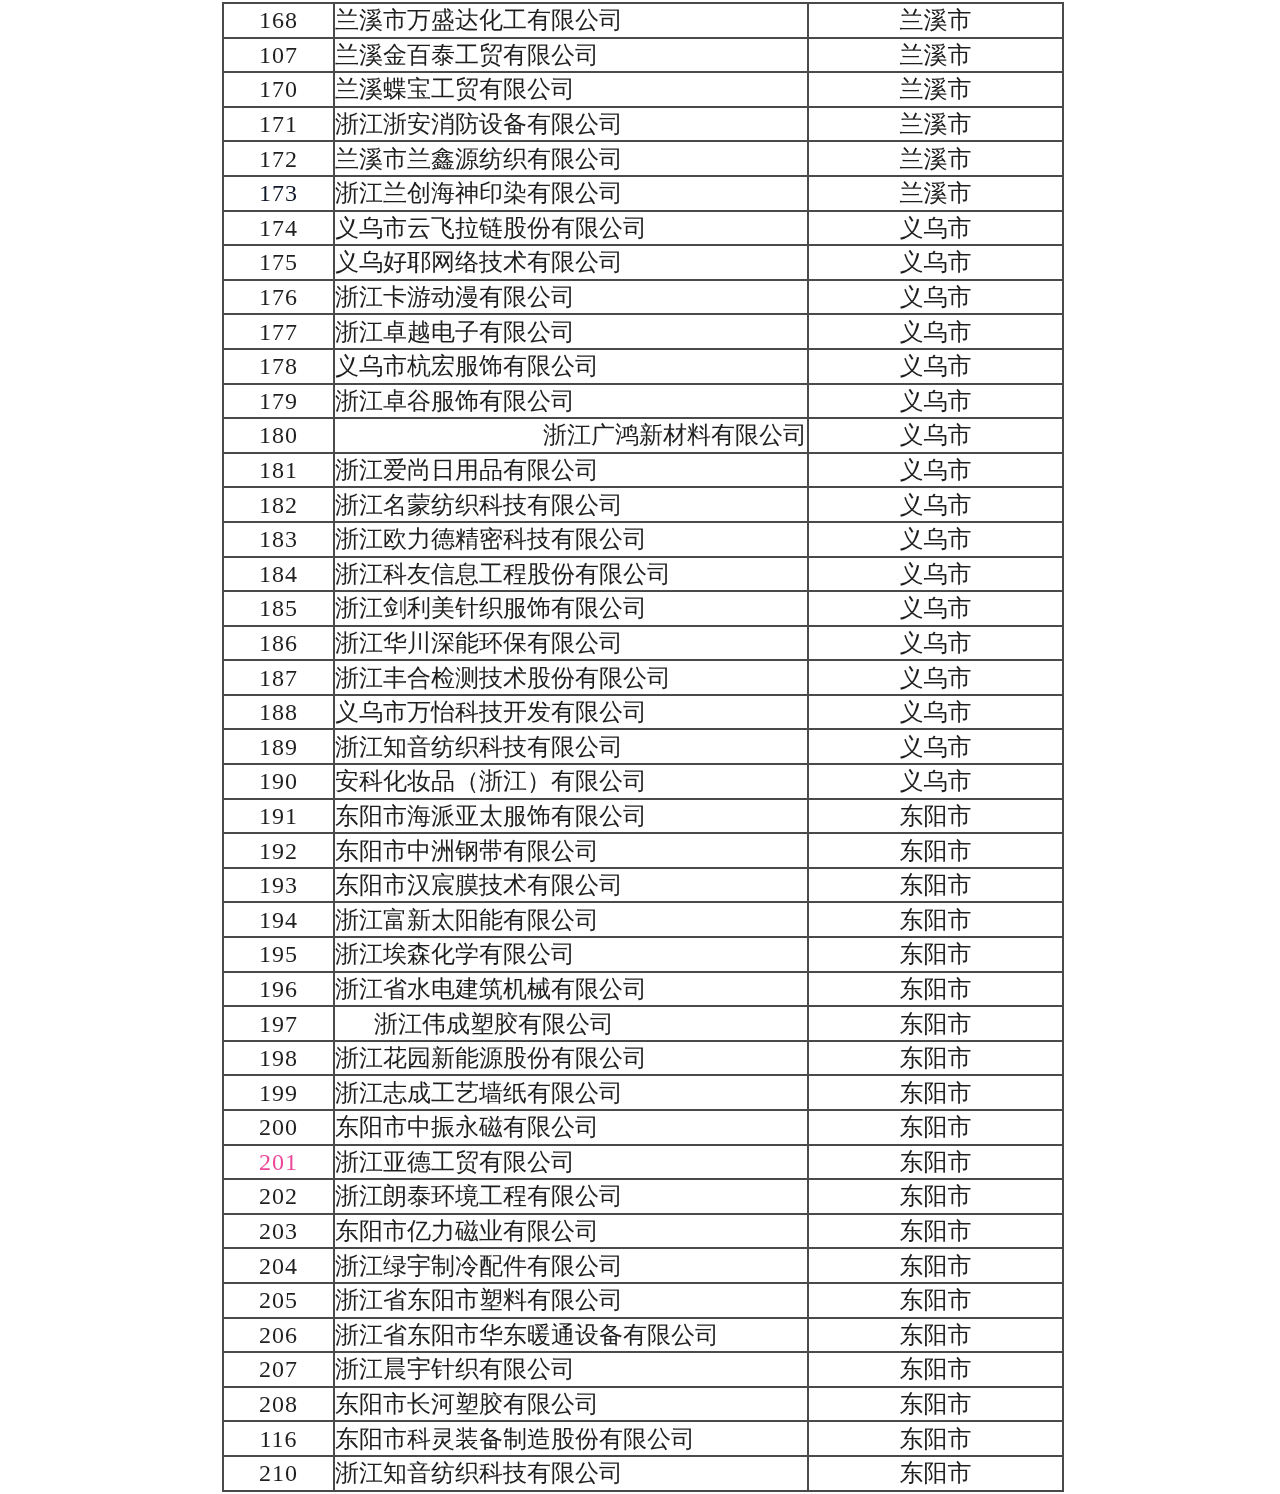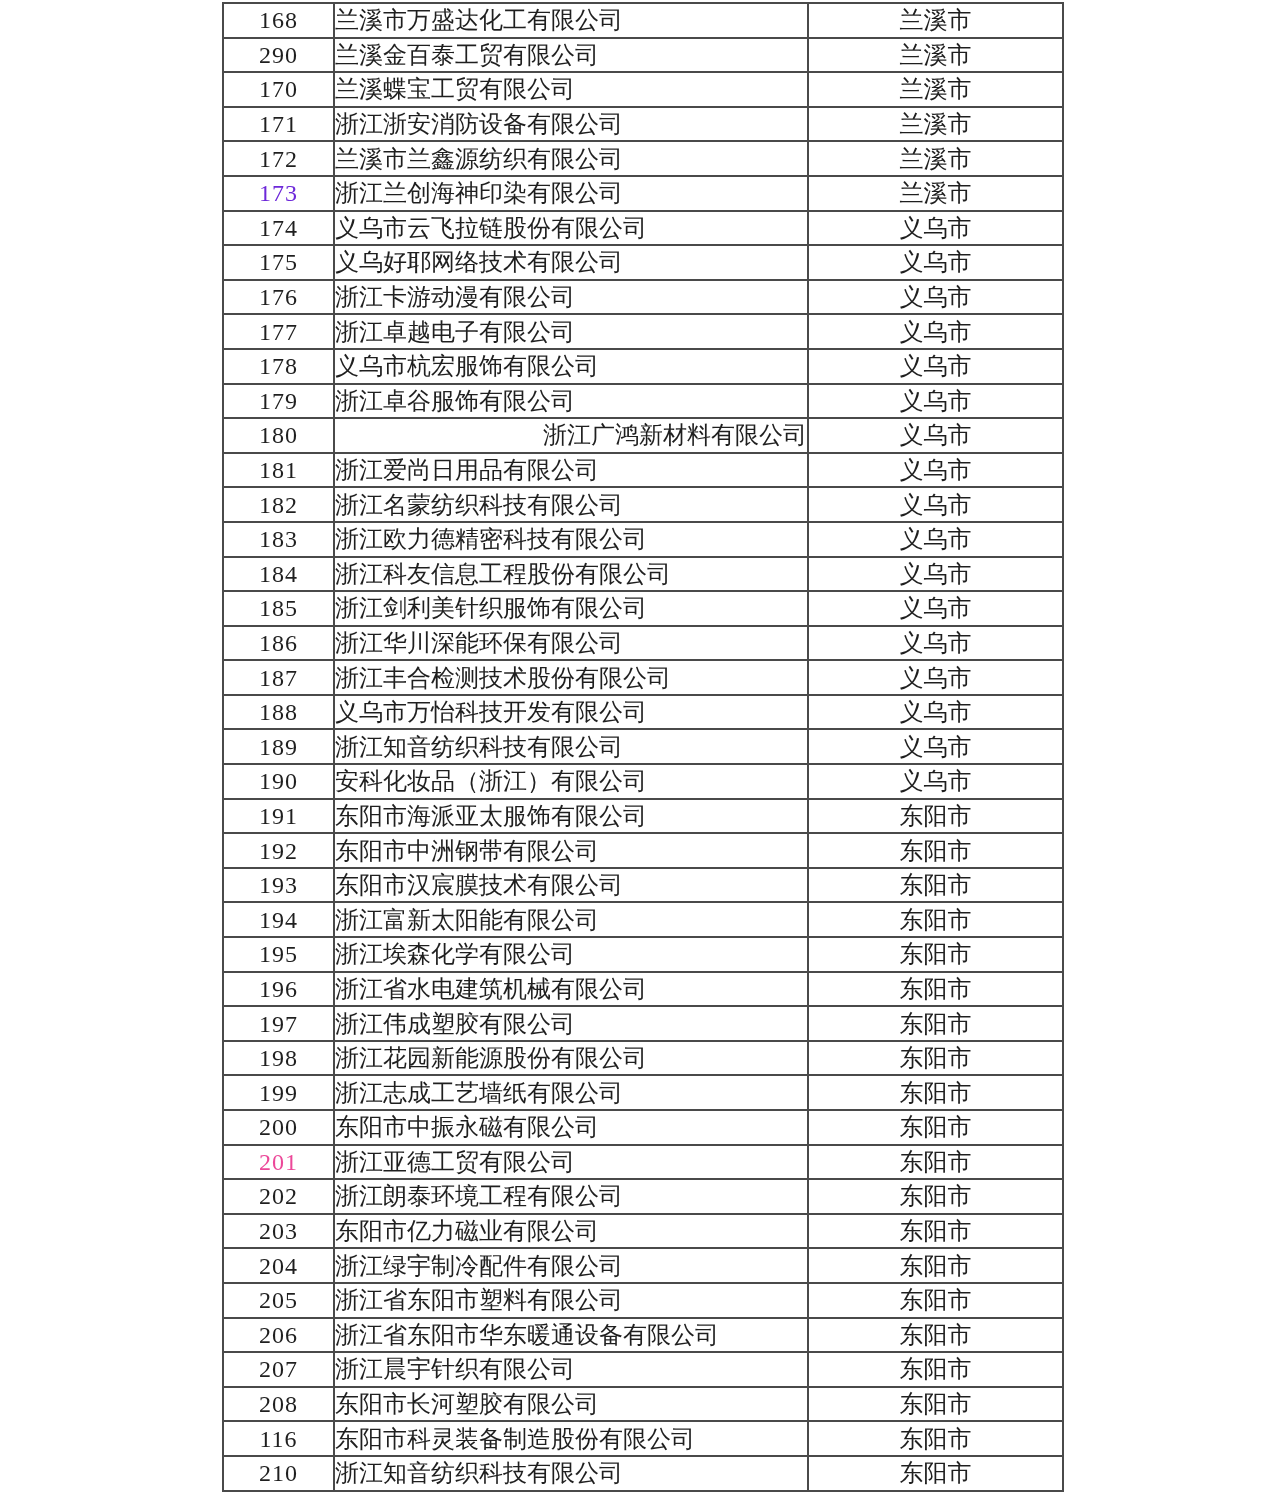--- a/index.html
+++ b/index.html
@@ -61,21 +61,21 @@
       <col style="width:255px">
     </colgroup>
     <tbody>
   <tr>
     <td class="col-no" style="border-color: rgb(74, 74, 74); color: rgb(31, 31, 31);">168</td>
     <td class="col-company" style="border-color: rgb(74, 74, 74); color: rgb(31, 31, 31);">兰溪市万盛达化工有限公司</td>
     <td class="col-city" style="border-color: rgb(74, 74, 74); color: rgb(31, 31, 31);">兰溪市</td>
   </tr>
 
   <tr>
-    <td class="col-no" style="border-color: rgb(74, 74, 74); color: rgb(31, 31, 31);">290</td>
+    <td class="col-no" style="border-color: rgb(74, 74, 74); color: rgb(31, 31, 31);">107</td>
     <td class="col-company" style="border-color: rgb(74, 74, 74); color: rgb(31, 31, 31);">兰溪金百泰工贸有限公司</td>
     <td class="col-city" style="border-color: rgb(74, 74, 74); color: rgb(31, 31, 31);">兰溪市</td>
   </tr>
 
   <tr>
     <td class="col-no" style="border-color: rgb(74, 74, 74); color: rgb(31, 31, 31);">170</td>
     <td class="col-company" style="border-color: rgb(74, 74, 74); color: rgb(31, 31, 31);">兰溪蝶宝工贸有限公司</td>
     <td class="col-city" style="border-color: rgb(74, 74, 74); color: rgb(31, 31, 31);">兰溪市</td>
   </tr>
 
@@ -85,21 +85,21 @@
     <td class="col-city" style="border-color: rgb(74, 74, 74); color: rgb(31, 31, 31);">兰溪市</td>
   </tr>
 
   <tr>
     <td class="col-no" style="border-color: rgb(74, 74, 74); color: rgb(31, 31, 31);">172</td>
     <td class="col-company" style="border-color: rgb(74, 74, 74); color: rgb(31, 31, 31);">兰溪市兰鑫源纺织有限公司</td>
     <td class="col-city" style="border-color: rgb(74, 74, 74); color: rgb(31, 31, 31);">兰溪市</td>
   </tr>
 
   <tr>
-    <td class="col-no" style="border-color: rgb(74, 74, 74); color: #6d28d9;">173</td>
+    <td class="col-no" style="border-color: rgb(74, 74, 74); color: #0f172a;">173</td>
     <td class="col-company" style="border-color: rgb(74, 74, 74); color: rgb(31, 31, 31);">浙江兰创海神印染有限公司</td>
     <td class="col-city" style="border-color: rgb(74, 74, 74); color: rgb(31, 31, 31);">兰溪市</td>
   </tr>
 
   <tr>
     <td class="col-no" style="border-color: rgb(74, 74, 74); color: rgb(31, 31, 31);">174</td>
     <td class="col-company" style="border-color: rgb(74, 74, 74); color: rgb(31, 31, 31);">义乌市云飞拉链股份有限公司</td>
     <td class="col-city" style="border-color: rgb(74, 74, 74); color: rgb(31, 31, 31);">义乌市</td>
   </tr>
 
@@ -230,21 +230,21 @@
   </tr>
 
   <tr>
     <td class="col-no" style="border-color: rgb(74, 74, 74); color: rgb(31, 31, 31);">196</td>
     <td class="col-company" style="border-color: rgb(74, 74, 74); color: rgb(31, 31, 31);">浙江省水电建筑机械有限公司</td>
     <td class="col-city" style="border-color: rgb(74, 74, 74); color: rgb(31, 31, 31);">东阳市</td>
   </tr>
 
   <tr>
     <td class="col-no" style="border-color: rgb(74, 74, 74); color: rgb(31, 31, 31);">197</td>
-    <td class="col-company" style="border-color: rgb(74, 74, 74); color: rgb(31, 31, 31);">浙江伟成塑胶有限公司</td>
+    <td class="col-company" style="border-color: rgb(74, 74, 74); color: rgb(31, 31, 31); padding-left: 39px;">浙江伟成塑胶有限公司</td>
     <td class="col-city" style="border-color: rgb(74, 74, 74); color: rgb(31, 31, 31);">东阳市</td>
   </tr>
 
   <tr>
     <td class="col-no" style="border-color: rgb(74, 74, 74); color: rgb(31, 31, 31);">198</td>
     <td class="col-company" style="border-color: rgb(74, 74, 74); color: rgb(31, 31, 31);">浙江花园新能源股份有限公司</td>
     <td class="col-city" style="border-color: rgb(74, 74, 74); color: rgb(31, 31, 31);">东阳市</td>
   </tr>
 
   <tr>

